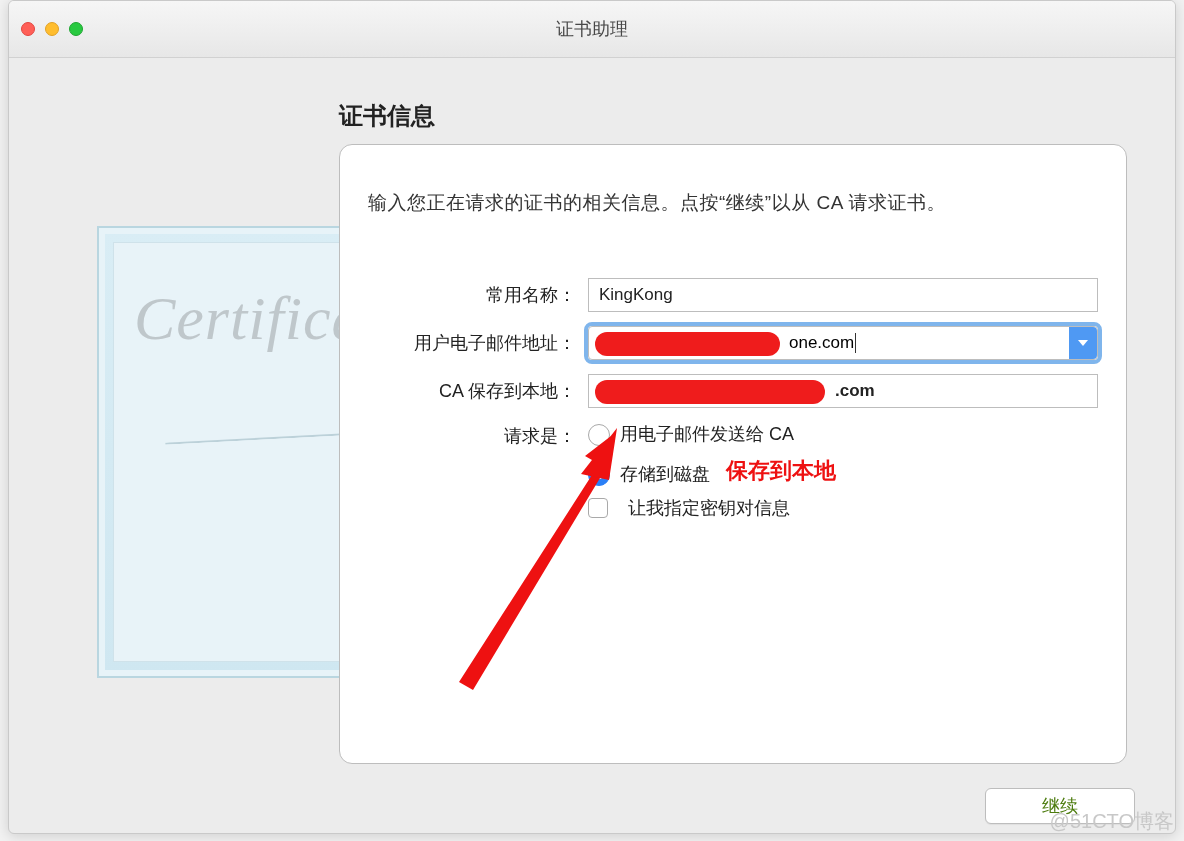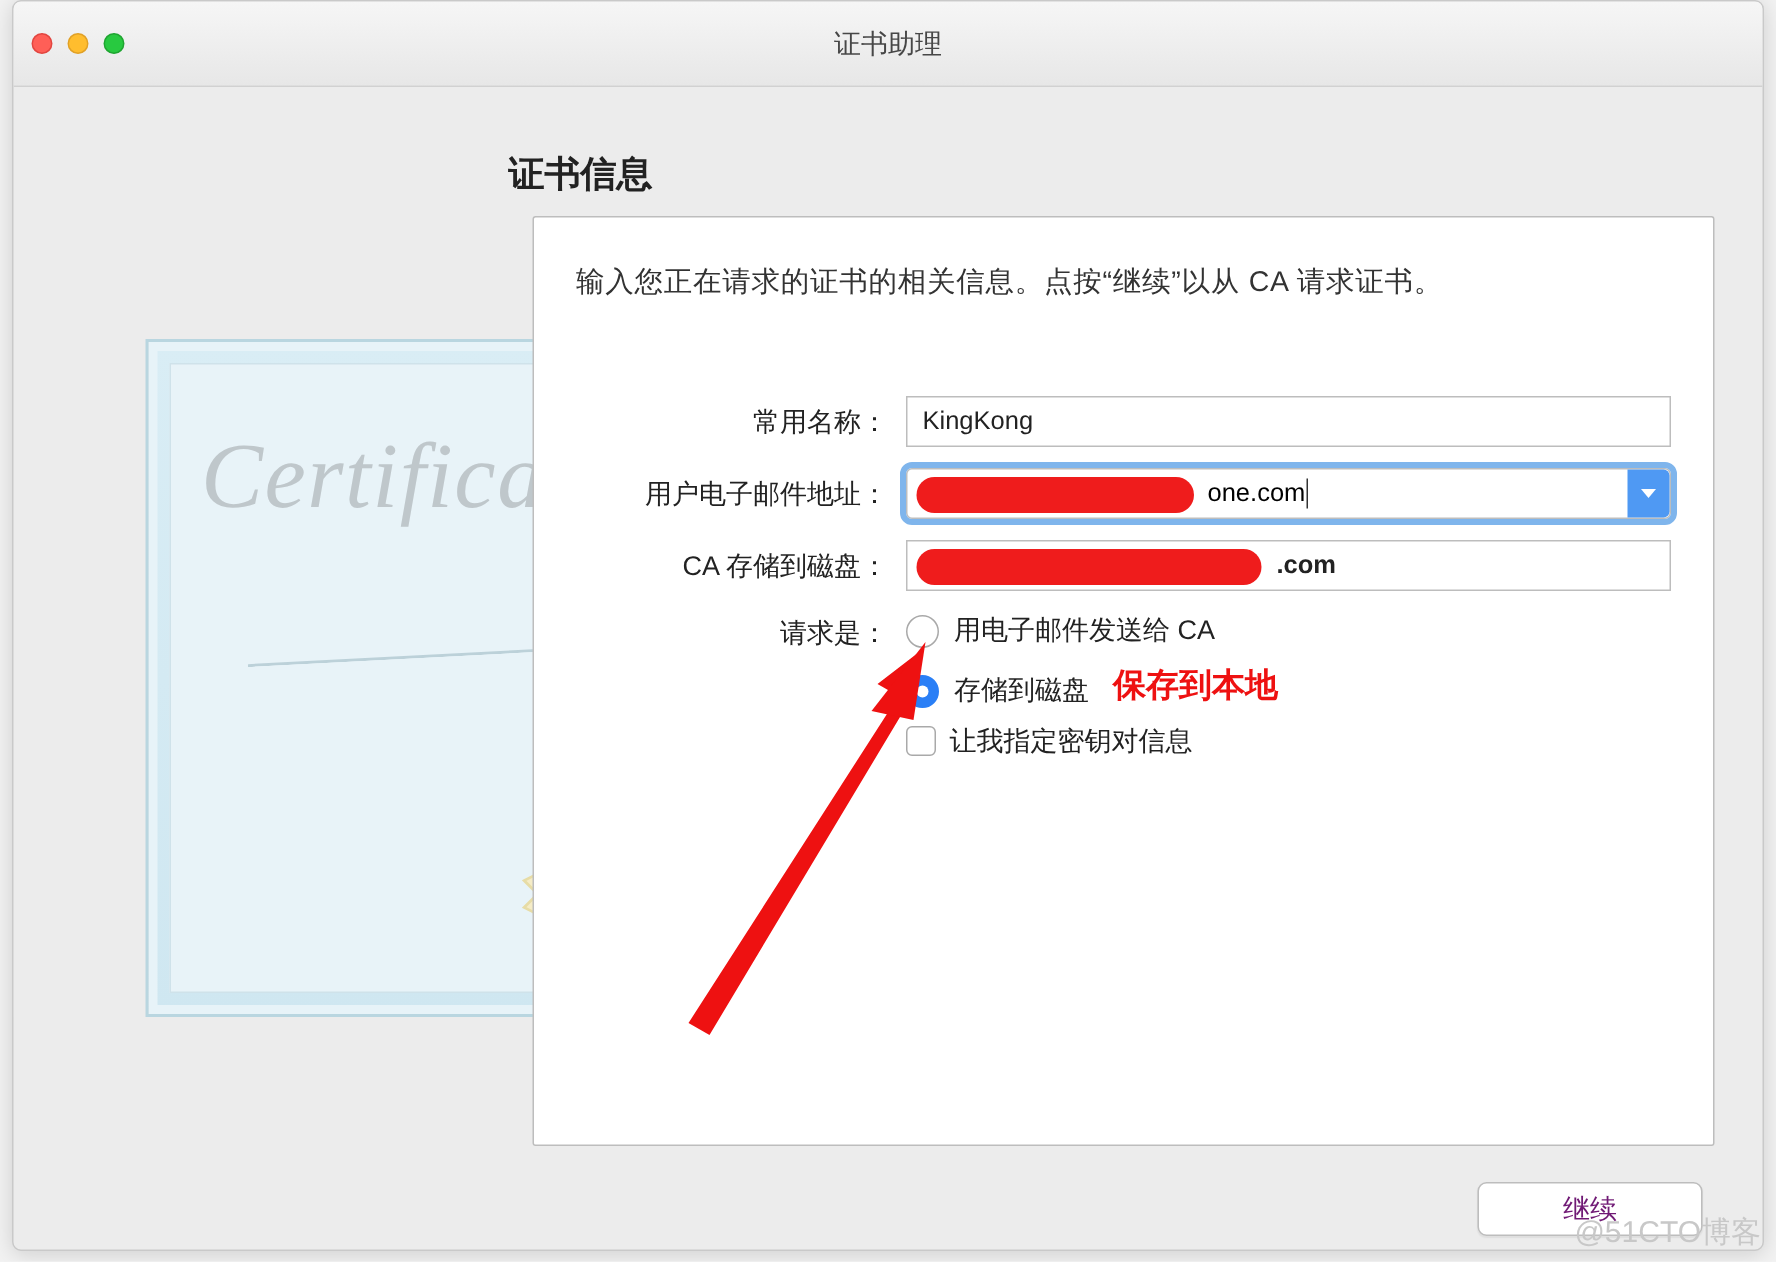--- a/index.html
+++ b/index.html
@@ -49,23 +49,22 @@
     position:absolute; left:230px; bottom:20px; width:90px; height:90px;
   }
   .seal svg { width:100%; height:100%; }
 
   .panel-title {
     position: absolute; left: 330px; top: 42px;
     font-size: 24px; font-weight: 700; color: #222;
   }
   .panel {
     position: absolute; left: 330px; top: 86px; width: 788px; height: 620px;
-    background: #fff; border: 1px solid #bdbdbd; border-radius: 2px;
-    padding: 30px 28px;
-    margin-left: 16px;
+    background: #fff; border: 1px solid #bdbdbd; border-radius: 13px;
+    padding: 44px 28px;
   }
   .instructions {
     font-size: 19px; color: #333; line-height: 1.5; margin-bottom: 60px;
     letter-spacing: .5px;
   }
   .form-row { display: flex; align-items: center; margin-bottom: 14px; }
   .form-label { width: 220px; text-align: right; font-size: 18px; color:#222; padding-right: 12px;}
   .form-field { flex: 1; position: relative; }
   .combo {
     width: 100%; height: 34px; border: 1px solid #bdbdbd; border-radius: 4px;
@@ -89,35 +88,35 @@
     height:24px; top:5px;
   }
   .radio-row { display:flex; align-items:flex-end; gap:10px; margin-bottom:10px; }
   .radio {
     width:22px; height:22px; border-radius:50%; border:1px solid #a9a9a9;
     background:#fff; display:inline-flex; align-items:center; justify-content:center;
   }
   .radio.checked { background:#2a7ff6; border-color:#2a7ff6; }
   .radio.checked .dot { width:8px; height:8px; background:#fff; border-radius:50%; }
   .radio-label { font-size:18px; color:#222; }
-  .checkbox-row { display:flex; align-items:center; gap:9px; margin-top:6px;}
+  .checkbox-row { display:flex; align-items:center; gap:20px; margin-top:6px;}
   .checkbox {
     width:20px; height:20px; border-radius:4px; border:1px solid #a9a9a9; background:#fff;
   }
   .annot {
     font-size:22px; font-weight:700; color:#e11; margin-left:6px;
     font-family: "Songti SC","SimSun","STSong",serif;
   }
 
   .arrow { position:absolute; left:394px; top:370px; width:220px; height:270px; pointer-events:none; }
 
   .continue-btn {
     position:absolute; right:40px; bottom:22px;
     width:150px; height:36px; background:#fff; border:1px solid #bdbdbd; border-radius:6px;
-    font-size:18px; color:#701a75; display:flex; align-items:center; justify-content:center;
+    font-size:18px; color:#4d7c0f; display:flex; align-items:center; justify-content:center;
     box-shadow: 0 1px 1px rgba(0,0,0,.06);
   }
   .watermark {
     position:absolute; right:10px; bottom:6px; font-size:20px; color:#c8c8c8;
   }
   .cursor {
     display:inline-block; width:1px; height:20px; background:#333; vertical-align:middle; margin-left:1px;
   }
 </style>
 </head>
@@ -174,21 +173,21 @@
               <div class="chev">
                 <svg viewBox="0 0 12 12">
                     <path d="M1 3 L6 9 L11 3 Z"></path>
                   </svg>
               </div>
             </div>
           </div>
         </div>
 
         <div class="form-row">
-          <div class="form-label">CA 存储到磁盘：</div>
+          <div class="form-label">CA 保存到本地：</div>
           <div class="form-field">
             <div class="text-input redacted">
               <div class="redact-bar" style="left:6px; width:230px;"></div>
               <span style="position:relative; margin-left:236px;">.com</span>
             </div>
           </div>
         </div>
 
         <div class="form-row" style="align-items:flex-start;">
           <div class="form-label" style="padding-top:2px;">请求是：</div>

